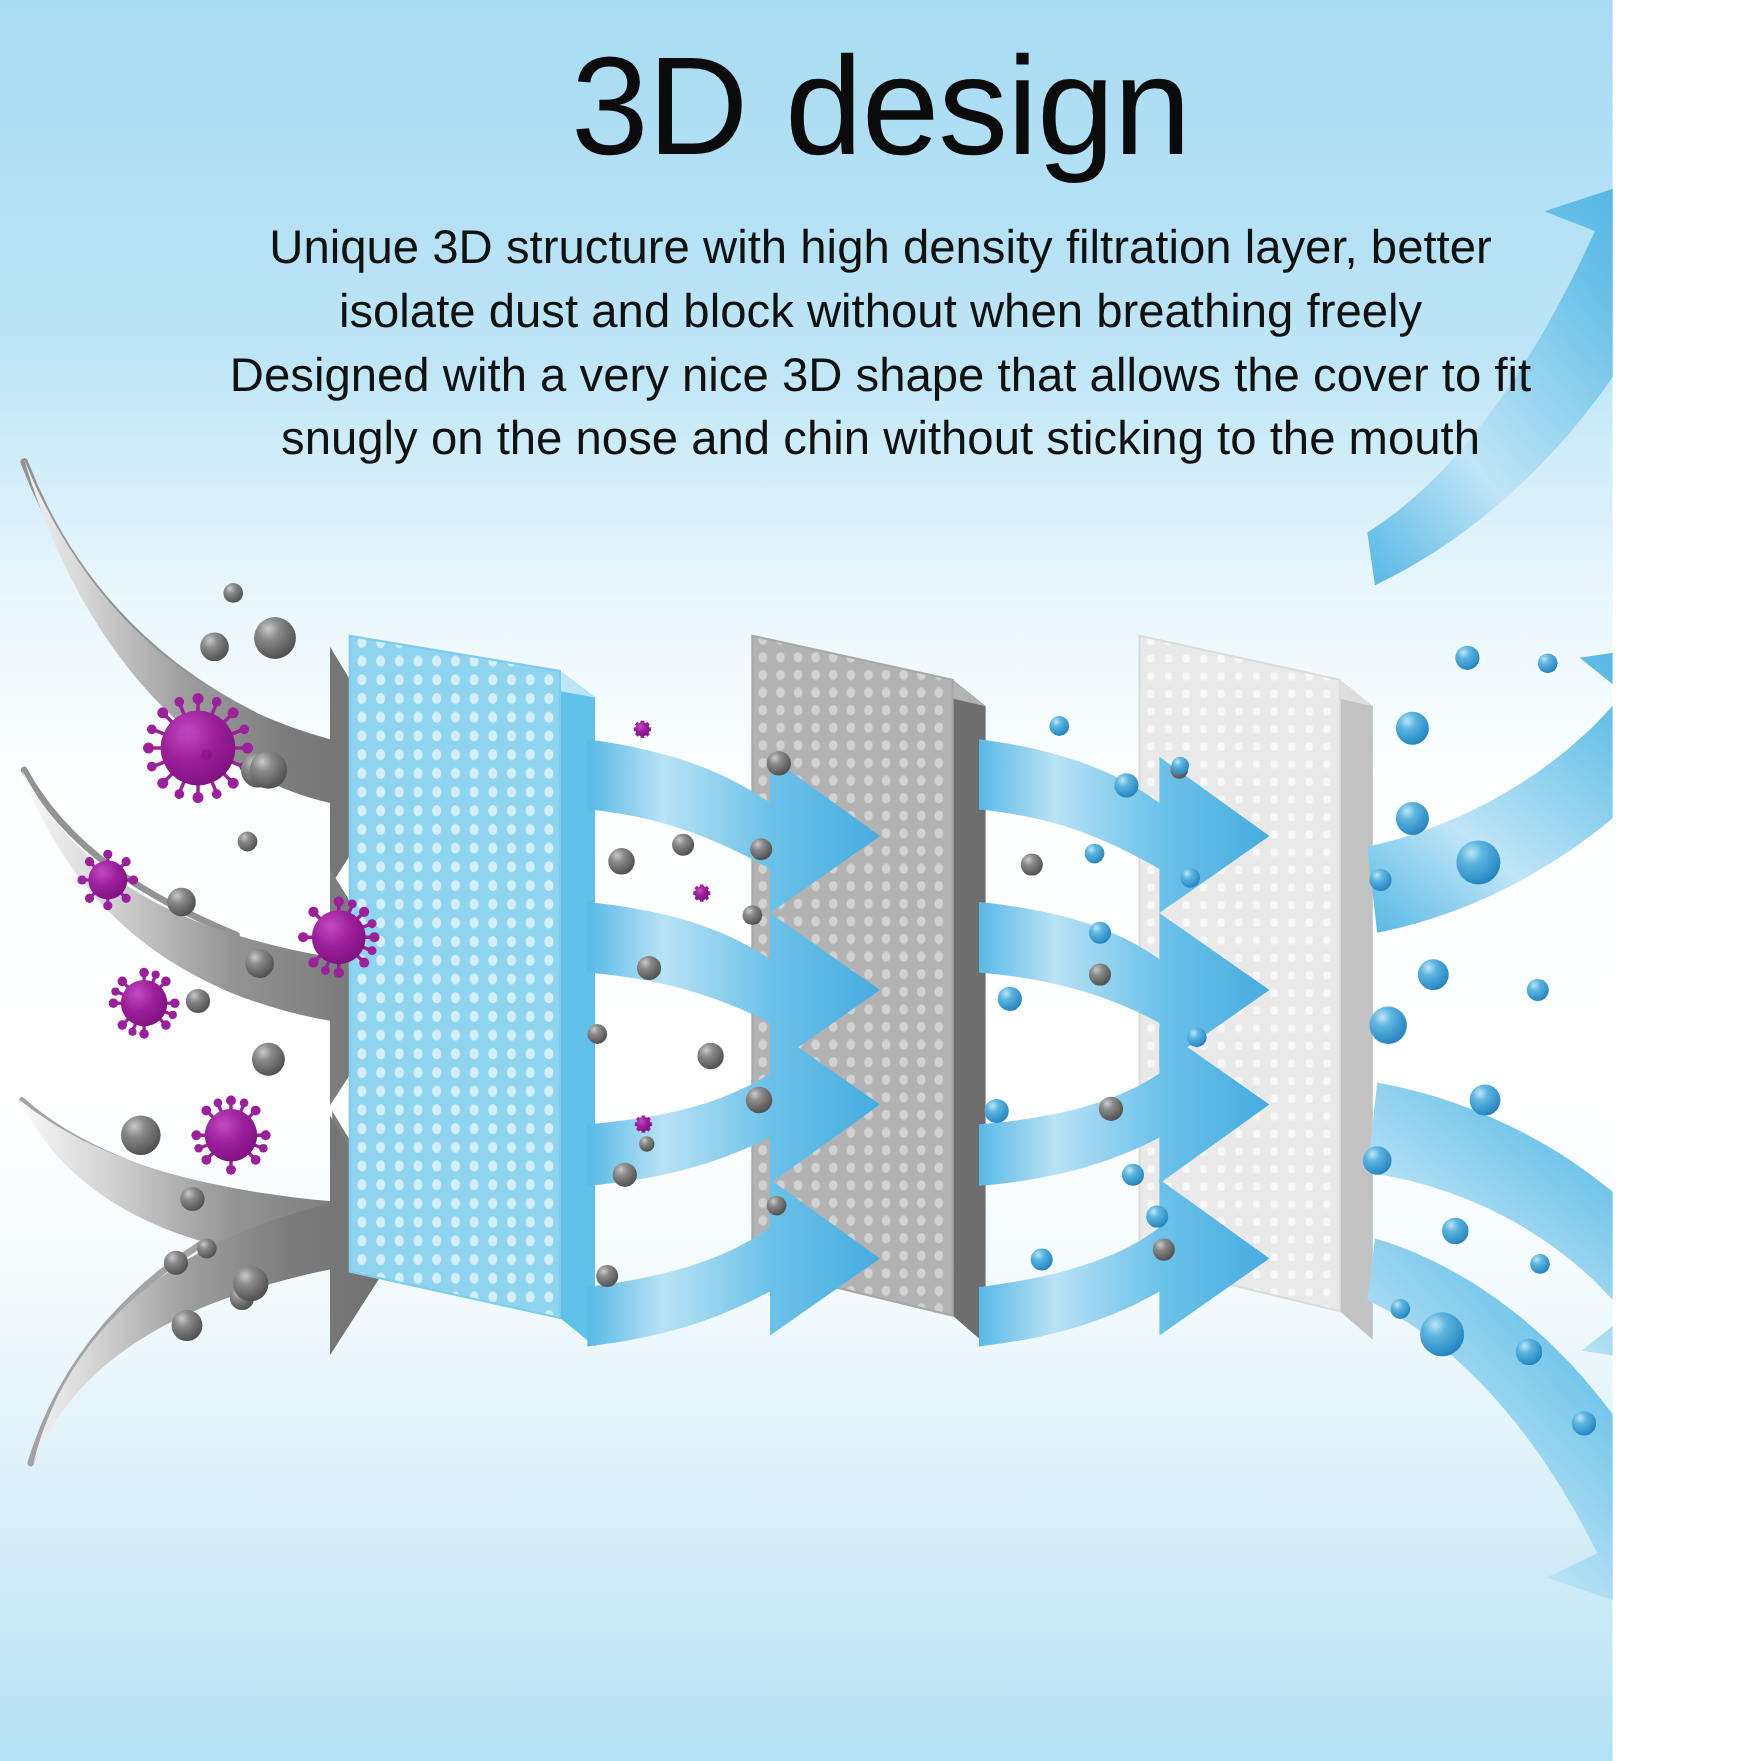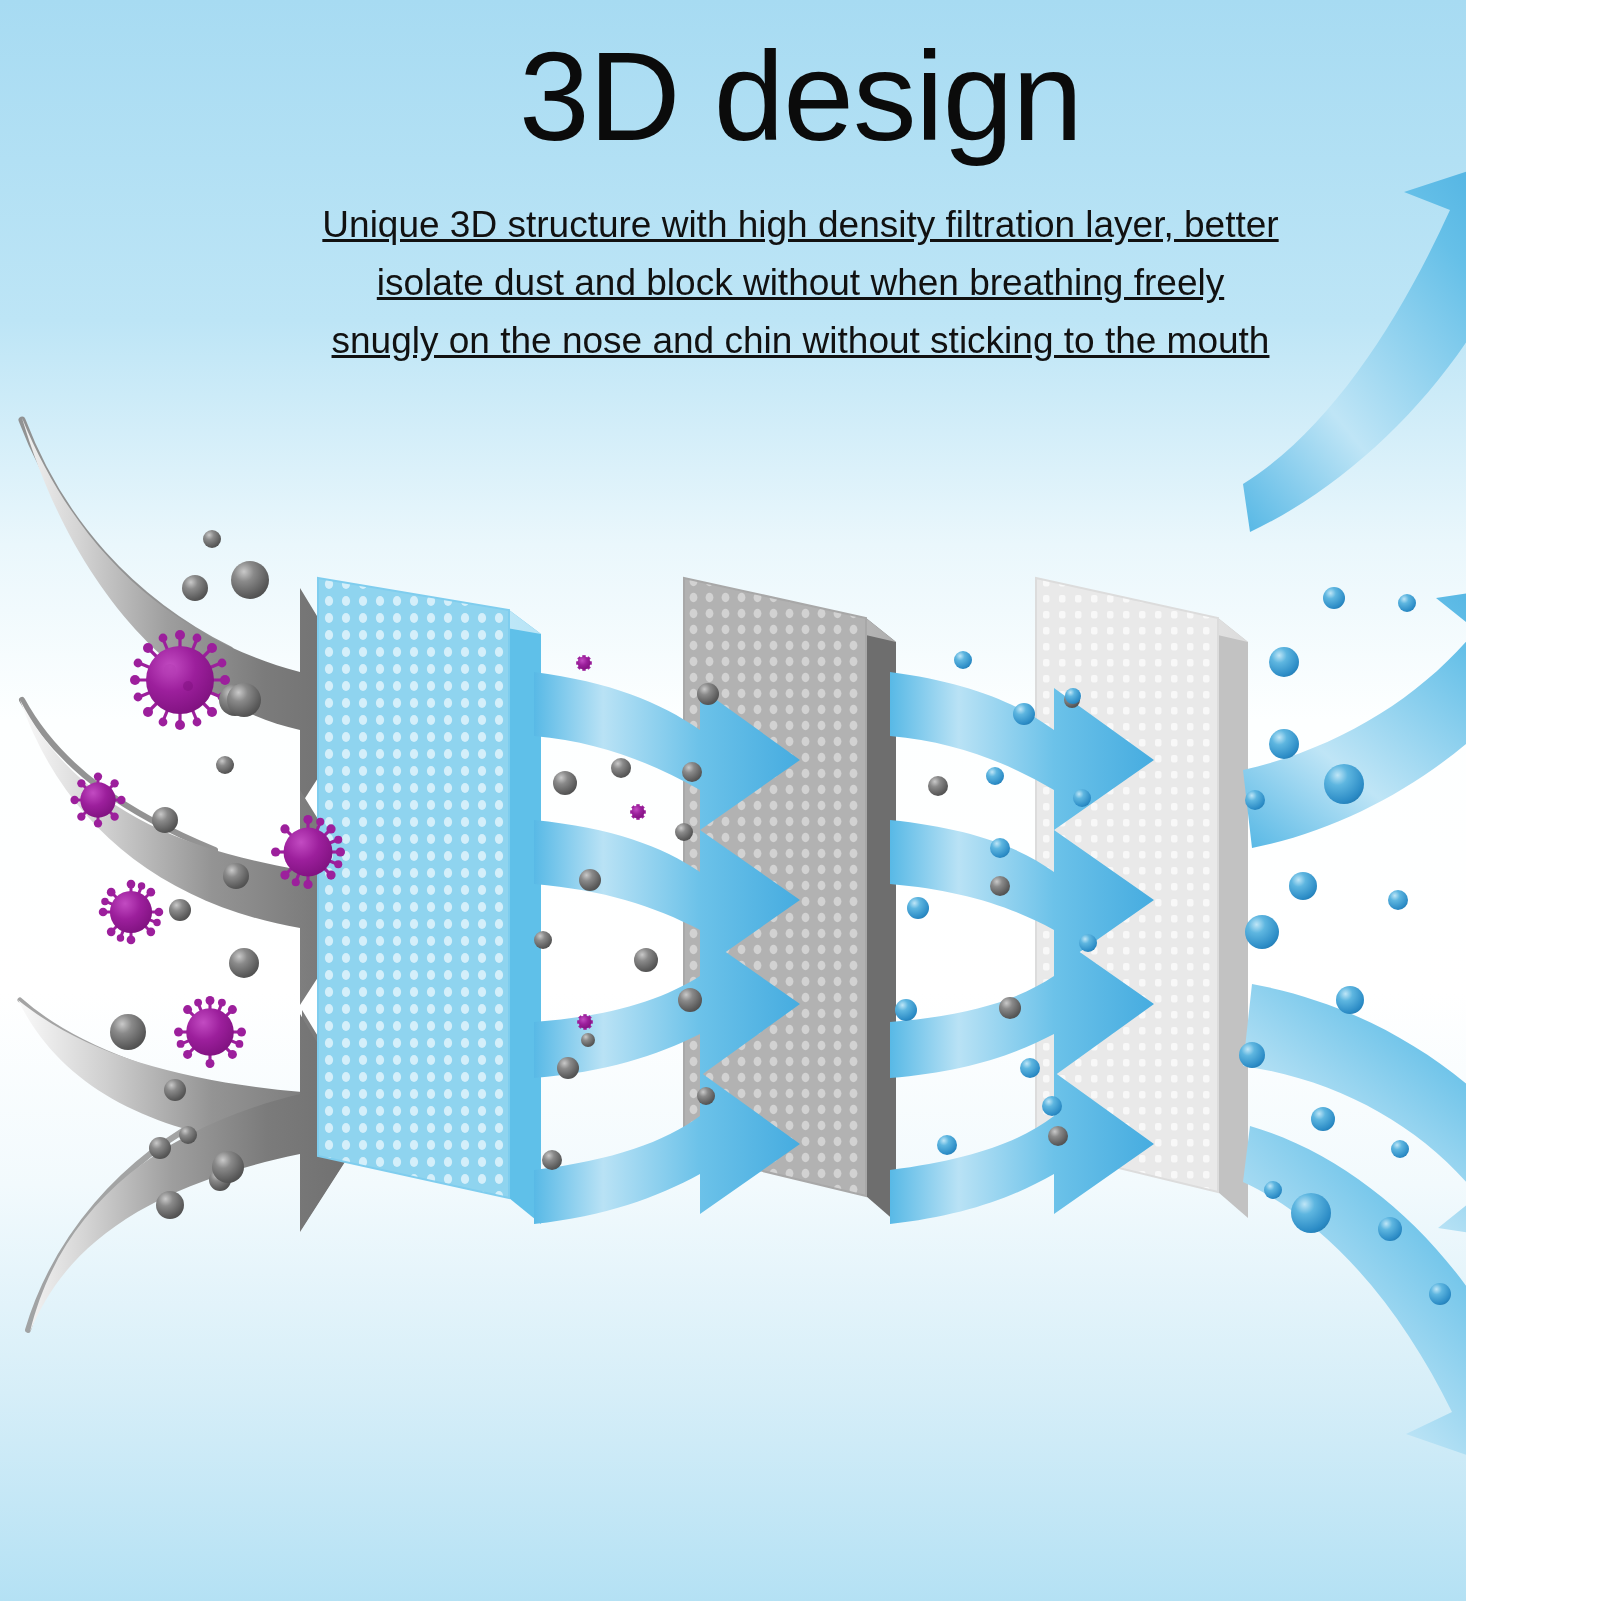--- a/index.html
+++ b/index.html
@@ -26,25 +26,24 @@
     color:#0b0b0b;
     font-weight:400;
     letter-spacing:-1px;
     white-space:nowrap;
   }
   .txt-sub{
     position:absolute;
     left:0;width:1601px;
     top:196px;
     text-align:center;
-    font-size:37px;
+    font-size:43px;
     line-height:58px;
     color:#111111;
     font-weight:400;
-    text-decoration:underline;
   }
   .txt-sub div{white-space:nowrap;}
 </style>
 </head>
 <body>
 
 <div id="stage">
 
   <svg id="bg" width="1601" height="1601" viewBox="0 0 1601 1601">
     <defs>
@@ -533,16 +532,17 @@
       <circle cx="1440" cy="1294" r="11" fill="url(#dropG)"></circle>
       <circle cx="1273" cy="1190" r="9" fill="url(#dropG)"></circle>
     </g>
   </svg>
 
   <div class="txt-title">3D design</div>
 
   <div class="txt-sub">
     <div>Unique 3D structure with high density filtration layer, better</div>
     <div>isolate dust and block without when breathing freely</div>
+    <div>Designed with a very nice 3D shape that allows the cover to fit</div>
     <div>snugly on the nose and chin without sticking to the mouth</div>
   </div>
 
 </div>
 
 </body></html>

